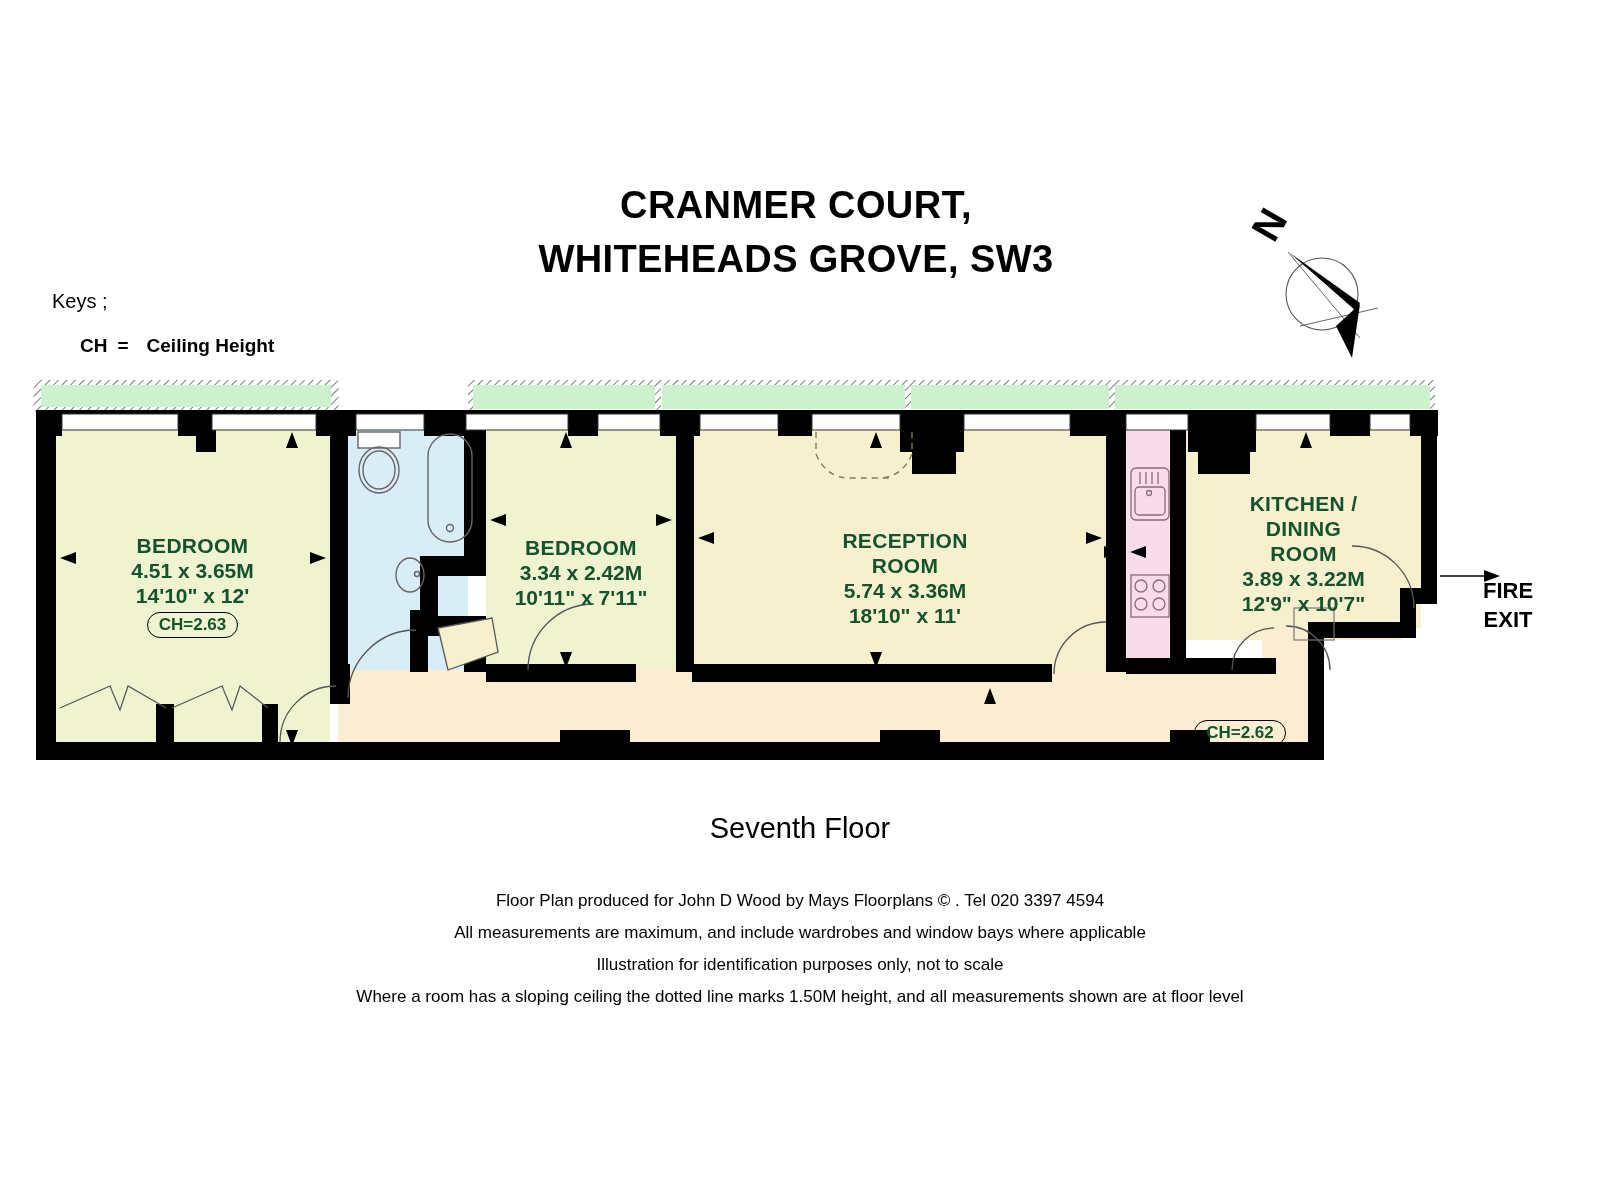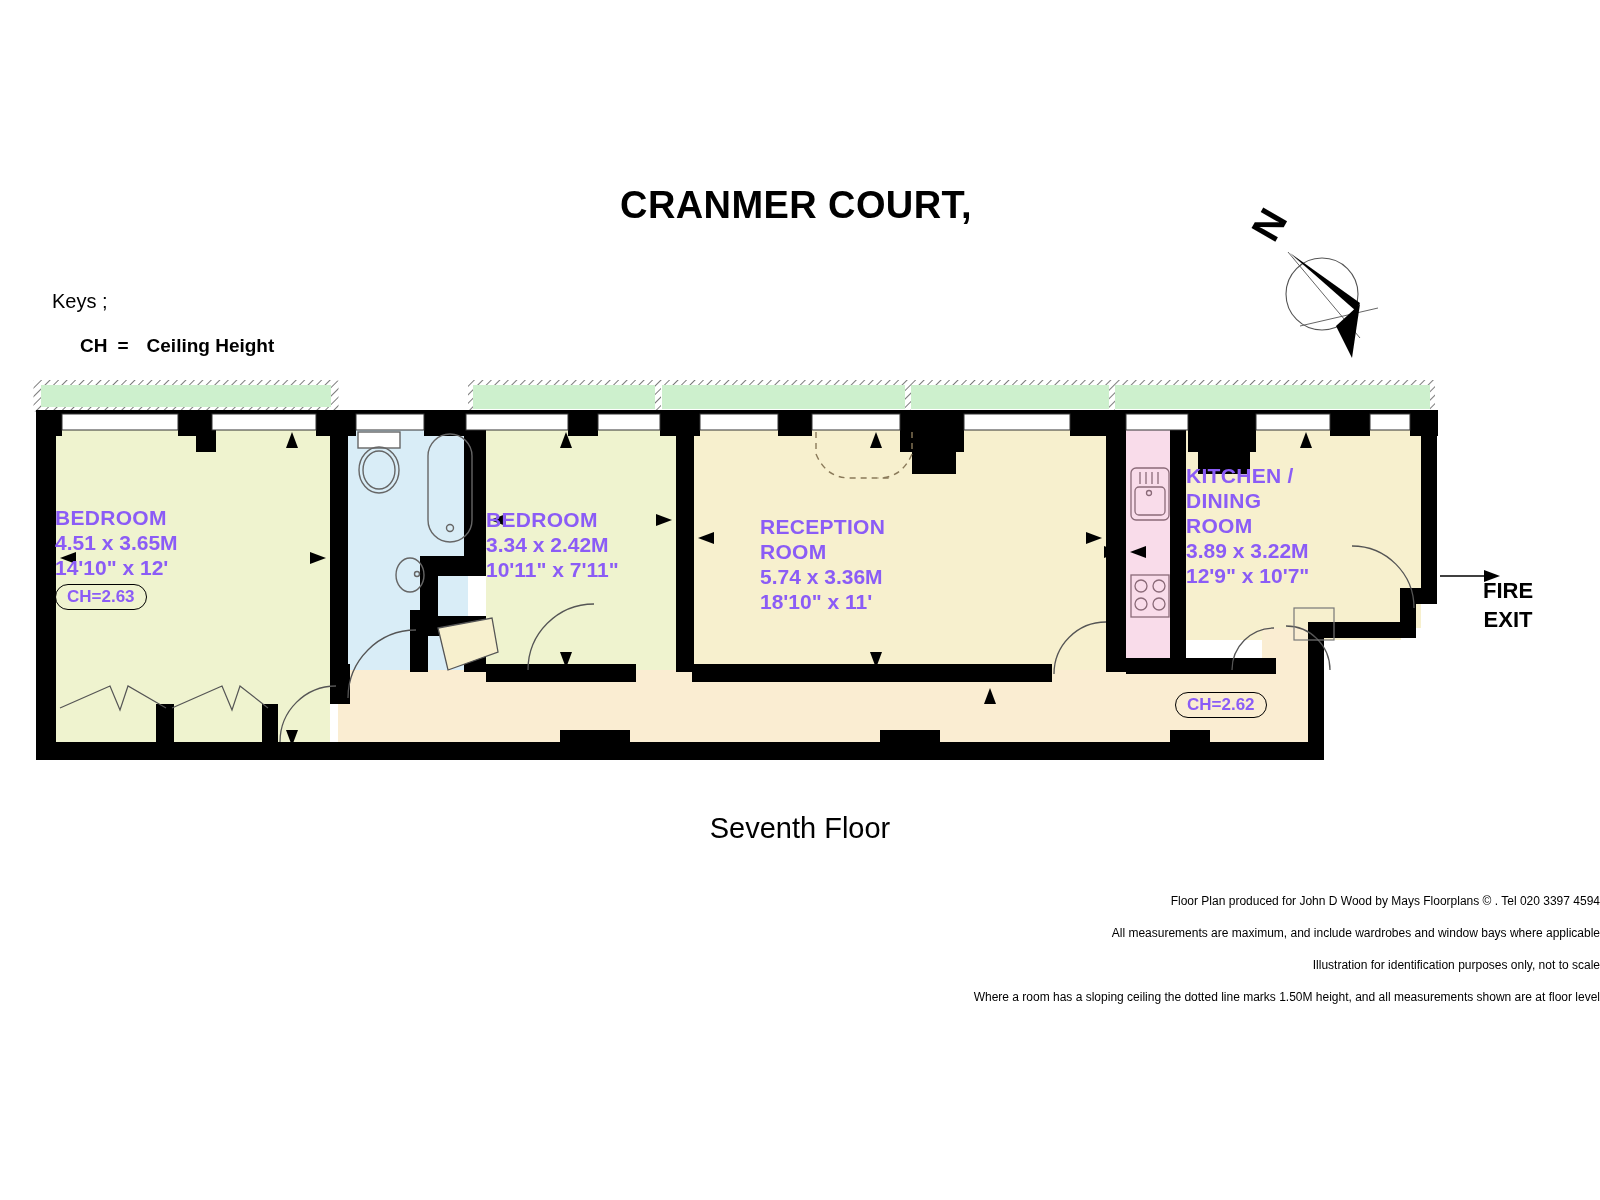--- a/index.html
+++ b/index.html
@@ -34,53 +34,54 @@
   .keys-row .eq{margin:0 10px;}
   .keys-row .def{margin-left:8px;}
 
   
   .compass{position:absolute;left:1248px;top:198px;width:130px;height:165px;}
 
   
   .plan{position:absolute;left:0;top:370px;width:1600px;height:420px;}
 
   
-  .rlabel{position:absolute;font-weight:bold;color:#8b5cf6;
-          line-height:25px;font-size:21px;white-space:nowrap;}
+  .rlabel{position:absolute;text-align:center;font-weight:bold;color:#14532d;
+          line-height:25px;font-size:21px;white-space:nowrap;margin-top:28px;}
   .rlabel .nm{letter-spacing:.3px;}
   .ch-pill{
     display:inline-block;border:1.6px solid #000;border-radius:14px;
     padding:1px 11px 2px;font-size:17px;font-weight:bold;line-height:21px;
     background:transparent;margin-top:4px;
   }
 
   
   .fire-exit{
     position:absolute;left:1483px;top:548px;font-size:22px;font-weight:bold;
     line-height:29px;text-align:center;margin-top:28px;
   }
 
   
   .floor-caption{
     position:absolute;left:0;right:0;top:812px;text-align:center;
     font-size:29px;font-weight:normal;
   }
   .footer{
-    position:absolute;left:0;right:0;top:885px;text-align:right;
-    font-size:12px;line-height:32px;font-weight:normal;
+    position:absolute;left:0;right:0;top:885px;text-align:center;
+    font-size:17px;line-height:32px;font-weight:normal;
   }
   .footer div{white-space:nowrap;}
 </style>
 </head>
 <body>
 
 <div class="page">
 
   <div class="title-block">
     <div class="title-line">CRANMER COURT,</div>
+    <div class="title-line">WHITEHEADS GROVE, SW3</div>
   </div>
 
   <div class="keys">
     <div class="keys-title">Keys ;</div>
     <div class="keys-row">
       <span>CH</span><span class="eq">=</span><span class="def">Ceiling Height</span>
     </div>
   </div>
 
   <div class="compass">
@@ -314,21 +315,21 @@
       <div>14'10" x 12'</div>
       <div><span class="ch-pill">CH=2.63</span></div>
     </div>
 
     <div class="rlabel" style="left:486px;top:137px;width:190px;">
       <div class="nm">BEDROOM</div>
       <div>3.34 x 2.42M</div>
       <div>10'11" x 7'11"</div>
     </div>
 
-    <div class="rlabel" style="left:760px;top:144px;width:290px;">
+    <div class="rlabel" style="left:760px;top:130px;width:290px;">
       <div class="nm">RECEPTION</div>
       <div class="nm">ROOM</div>
       <div>5.74 x 3.36M</div>
       <div>18'10" x 11'</div>
     </div>
 
     <div class="rlabel" style="left:1186px;top:93px;width:235px;">
       <div class="nm">KITCHEN /</div>
       <div class="nm">DINING</div>
       <div class="nm">ROOM</div>

